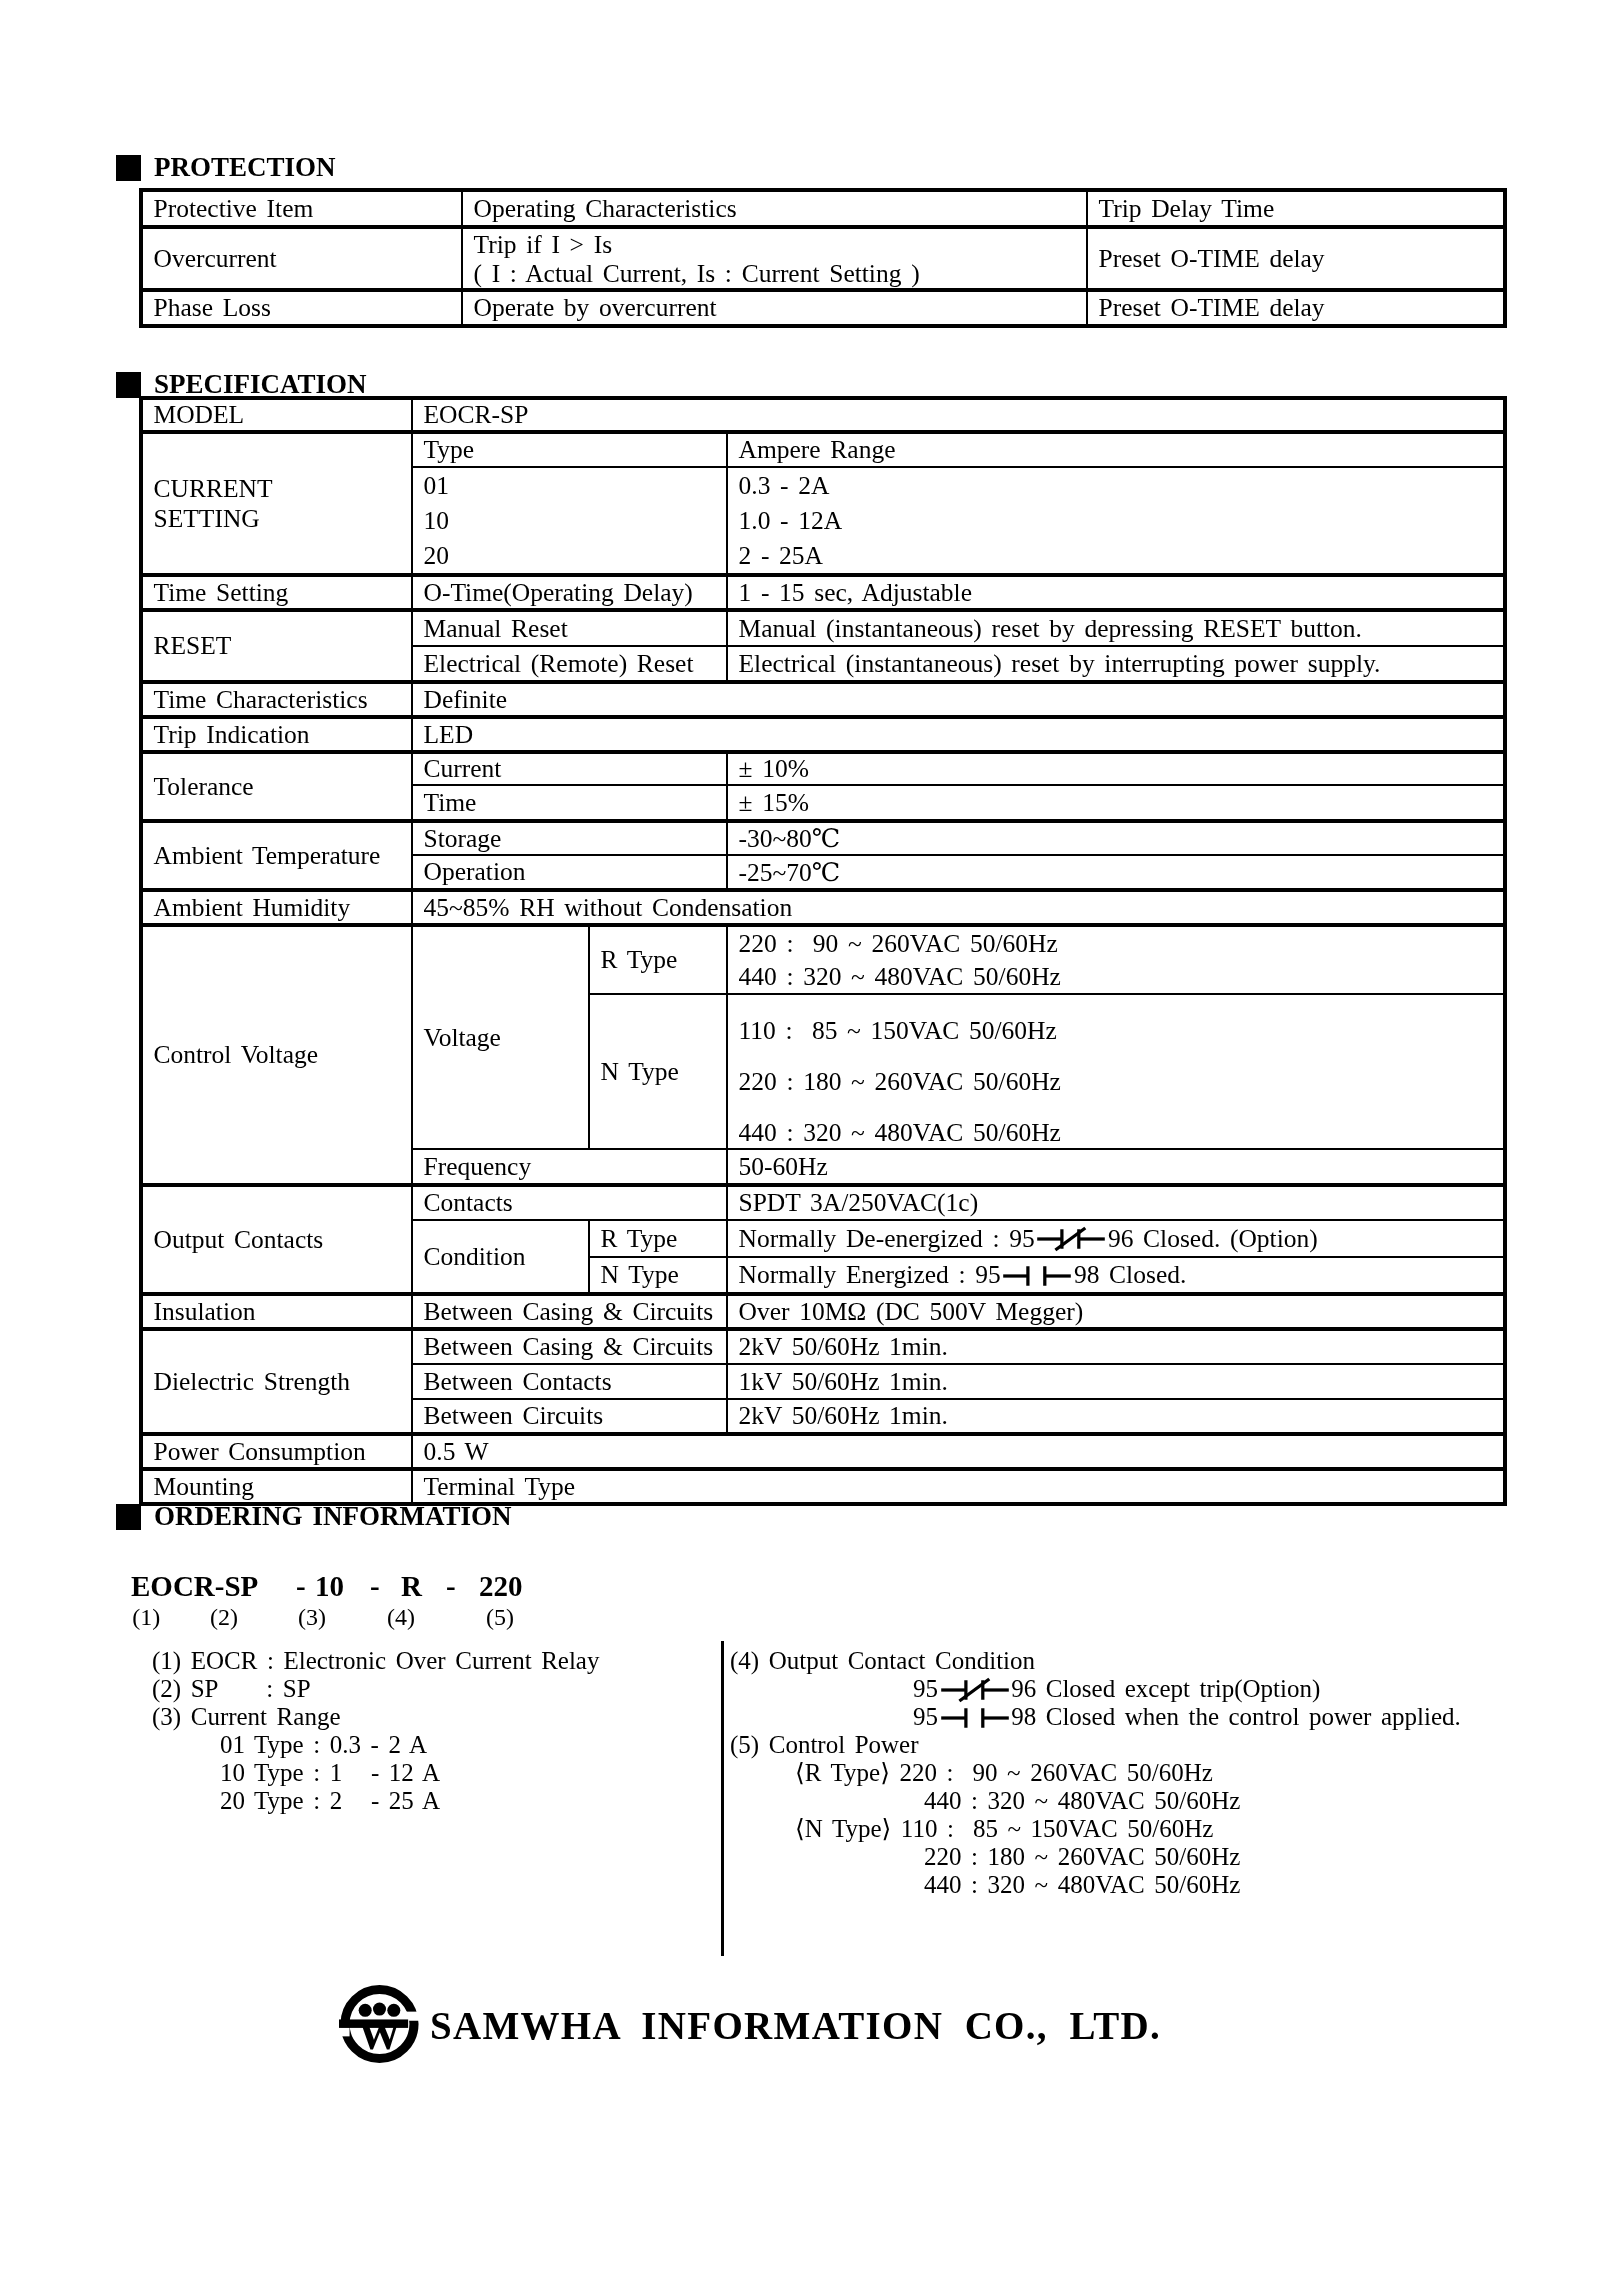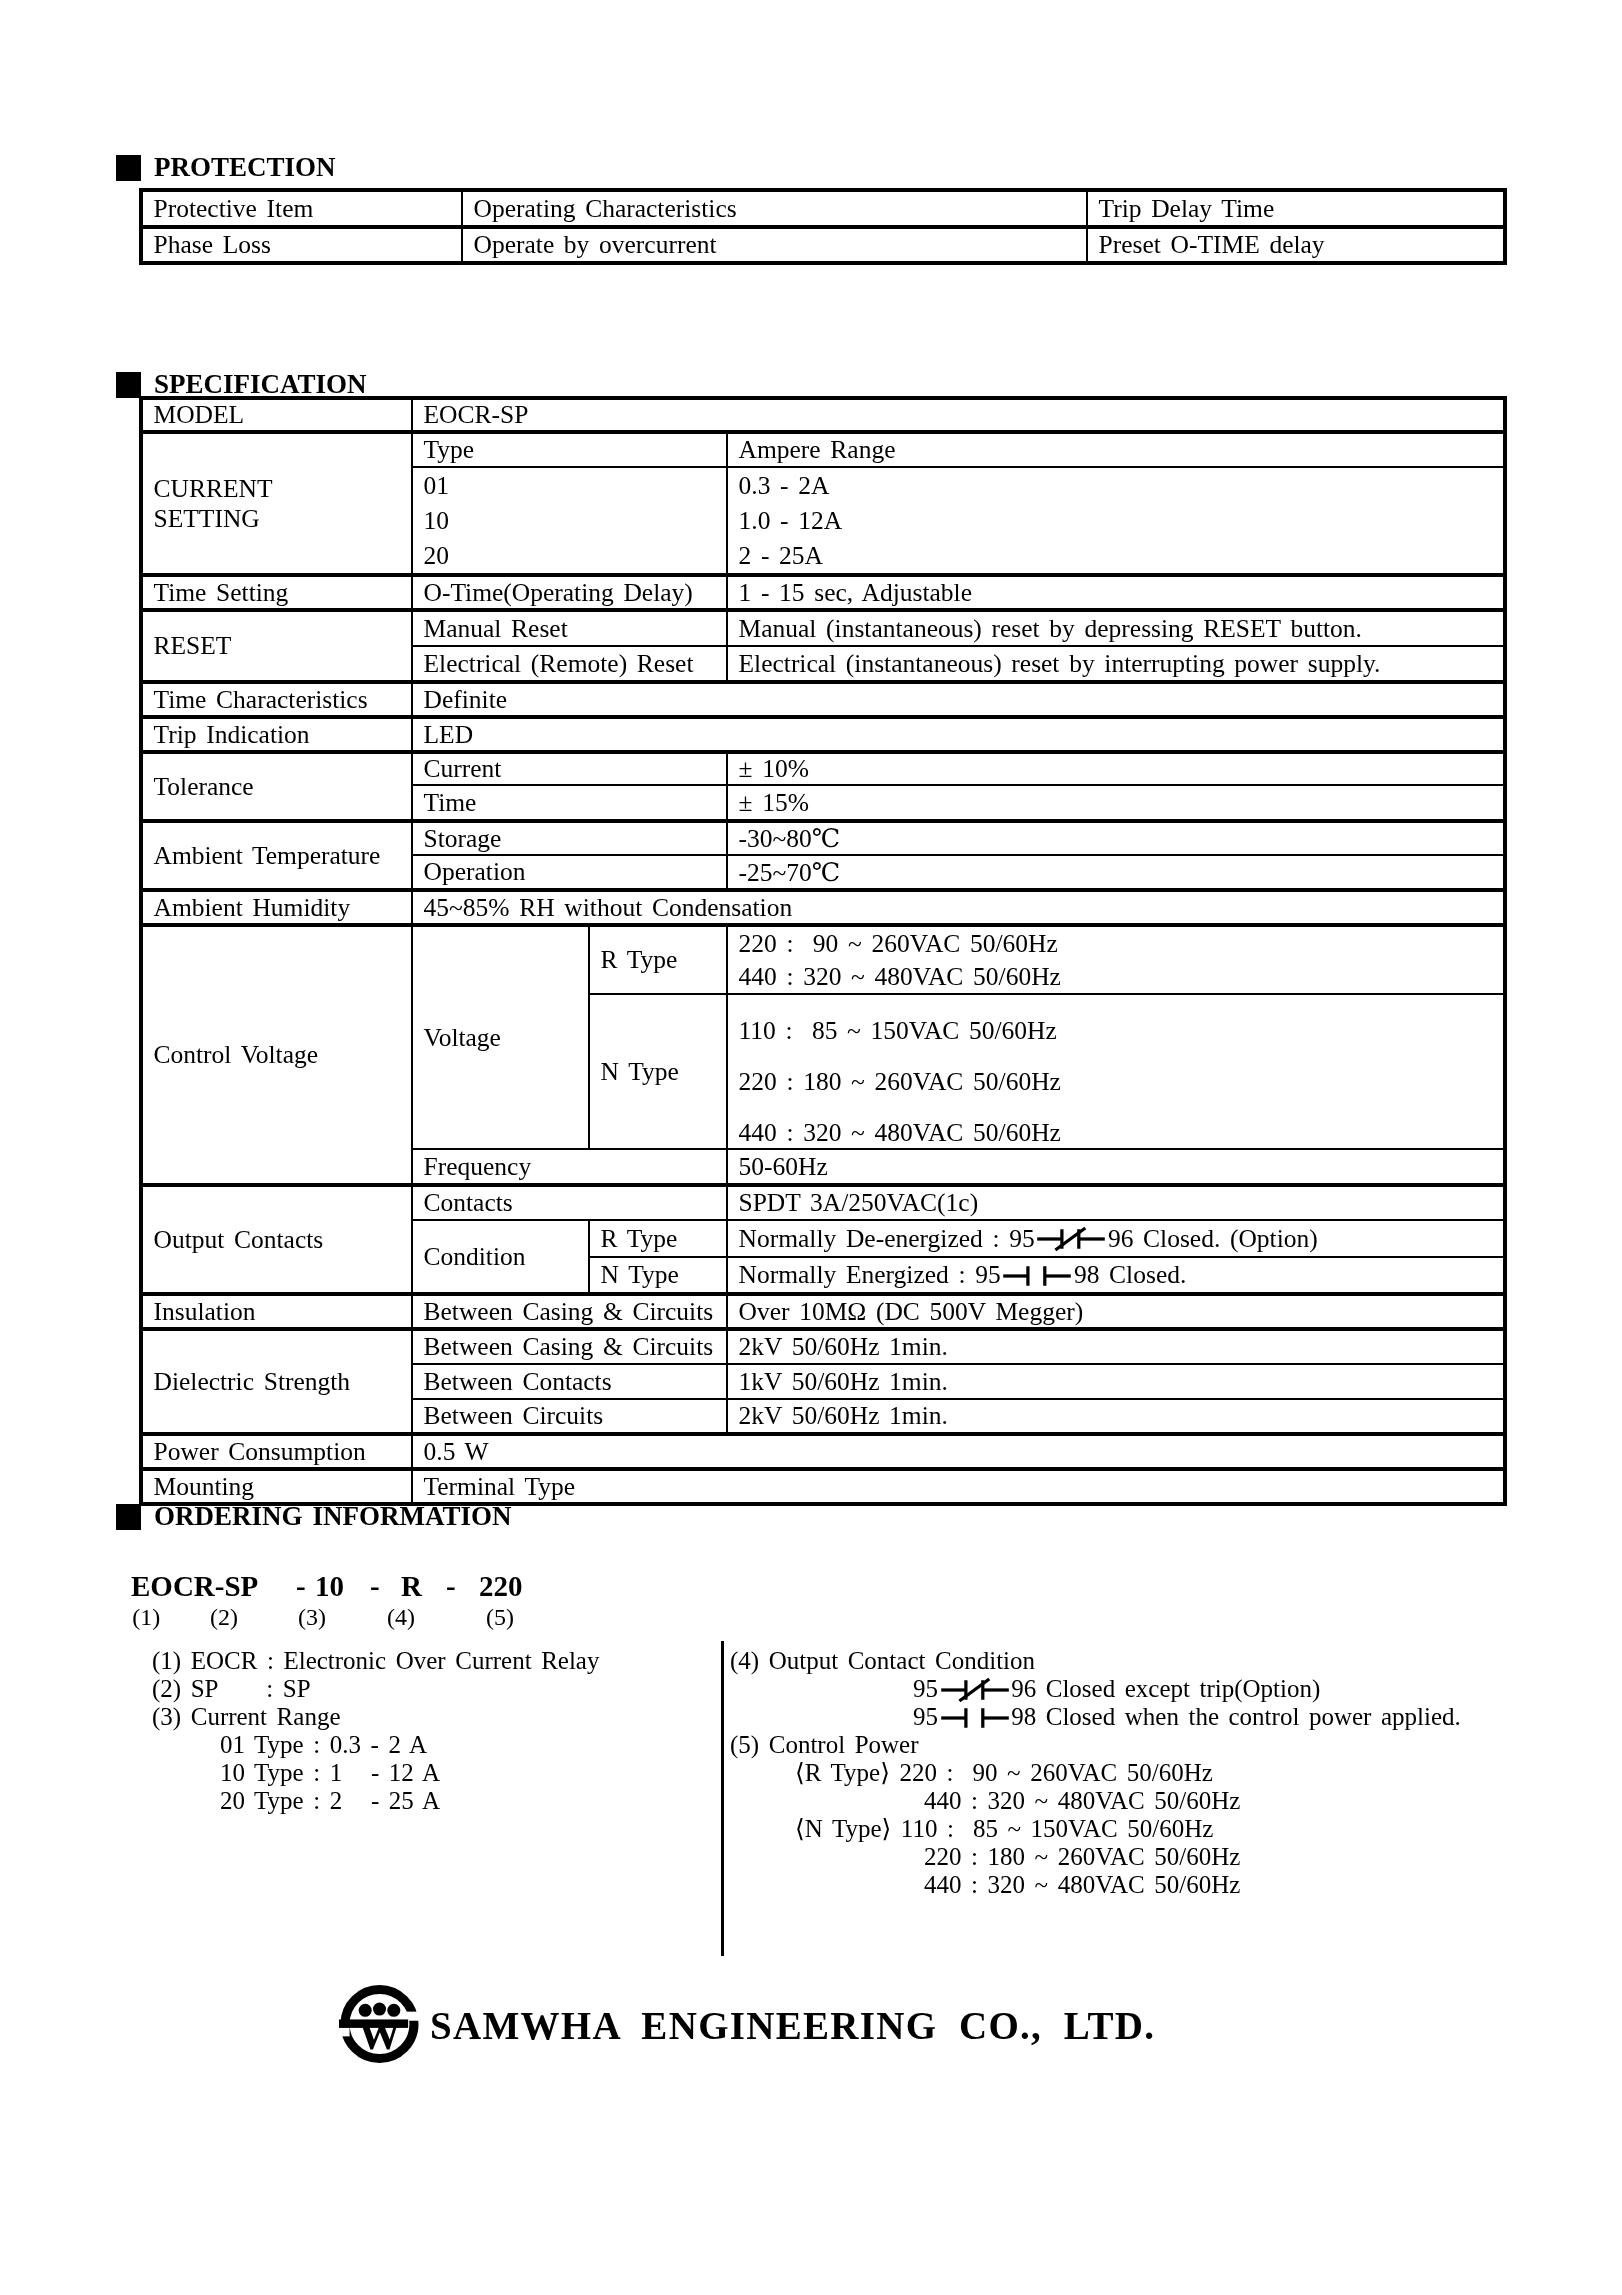--- a/index.html
+++ b/index.html
@@ -76,20 +76,28 @@
     <colgroup>
         <col style="width:321px">
         <col style="width:625px">
         <col style="width:418px">
       </colgroup>
     <tbody>
       <tr class="rh57 bb">
         <td>Protective Item</td>
         <td>Operating Characteristics</td>
         <td>Trip Delay Time</td>
+      </tr>
+      <tr class="rh96 bt bb">
+        <td>Overcurrent</td>
+        <td class="lh44">
+          <div>Trip if I &gt; Is</div>
+          <div>( I : Actual Current, Is : Current Setting )</div>
+        </td>
+        <td>Preset O-TIME delay</td>
       </tr>
       <tr class="rh55 bt">
         <td>Phase Loss</td>
         <td>Operate by overcurrent</td>
         <td>Preset O-TIME delay</td>
       </tr>
     </tbody>
   </table>
 
   <div class="sec-header" style="top:369px">
@@ -317,16 +325,16 @@
       <circle cx="62" cy="63" r="53" fill="none" stroke="#000" stroke-width="14"></circle>
       <rect x="100" y="44" width="24" height="14" fill="#fff"></rect>
       <rect x="0" y="68" width="16" height="14" fill="#fff"></rect>
       <rect x="-2" y="56" width="108" height="13" fill="#000"></rect>
       <circle cx="40" cy="42" r="10" fill="#000"></circle>
       <circle cx="62" cy="40" r="10" fill="#000"></circle>
       <circle cx="84" cy="42" r="10" fill="#000"></circle>
       <text x="62" y="102" font-size="66" font-weight="bold" text-anchor="middle" font-family="'Liberation Serif',serif" fill="#000">W</text>
     </svg>
   </div>
-  <div class="company">SAMWHA ENGINEERING CO., LTD.</div>
+  <div class="company">SAMWHA INFORMATION CO., LTD.</div>
 
 </div>
 
 
 </body></html>

